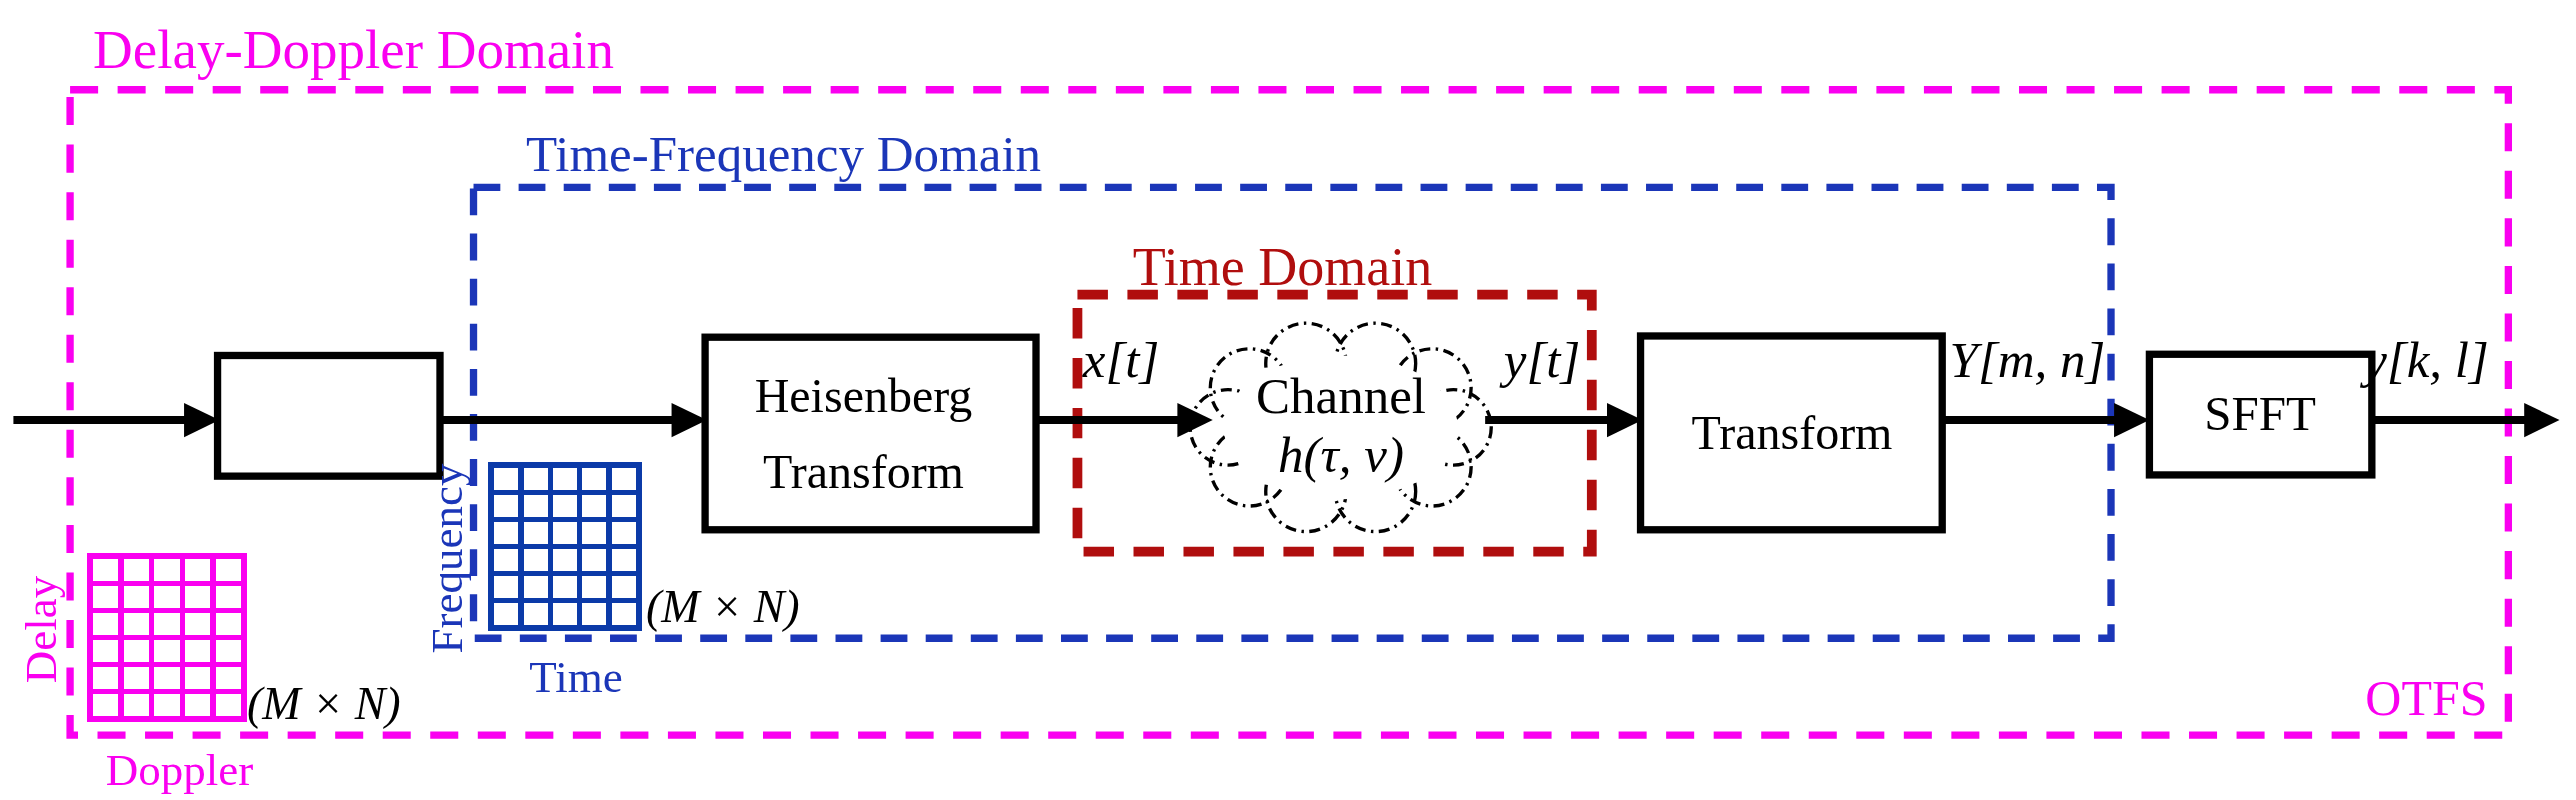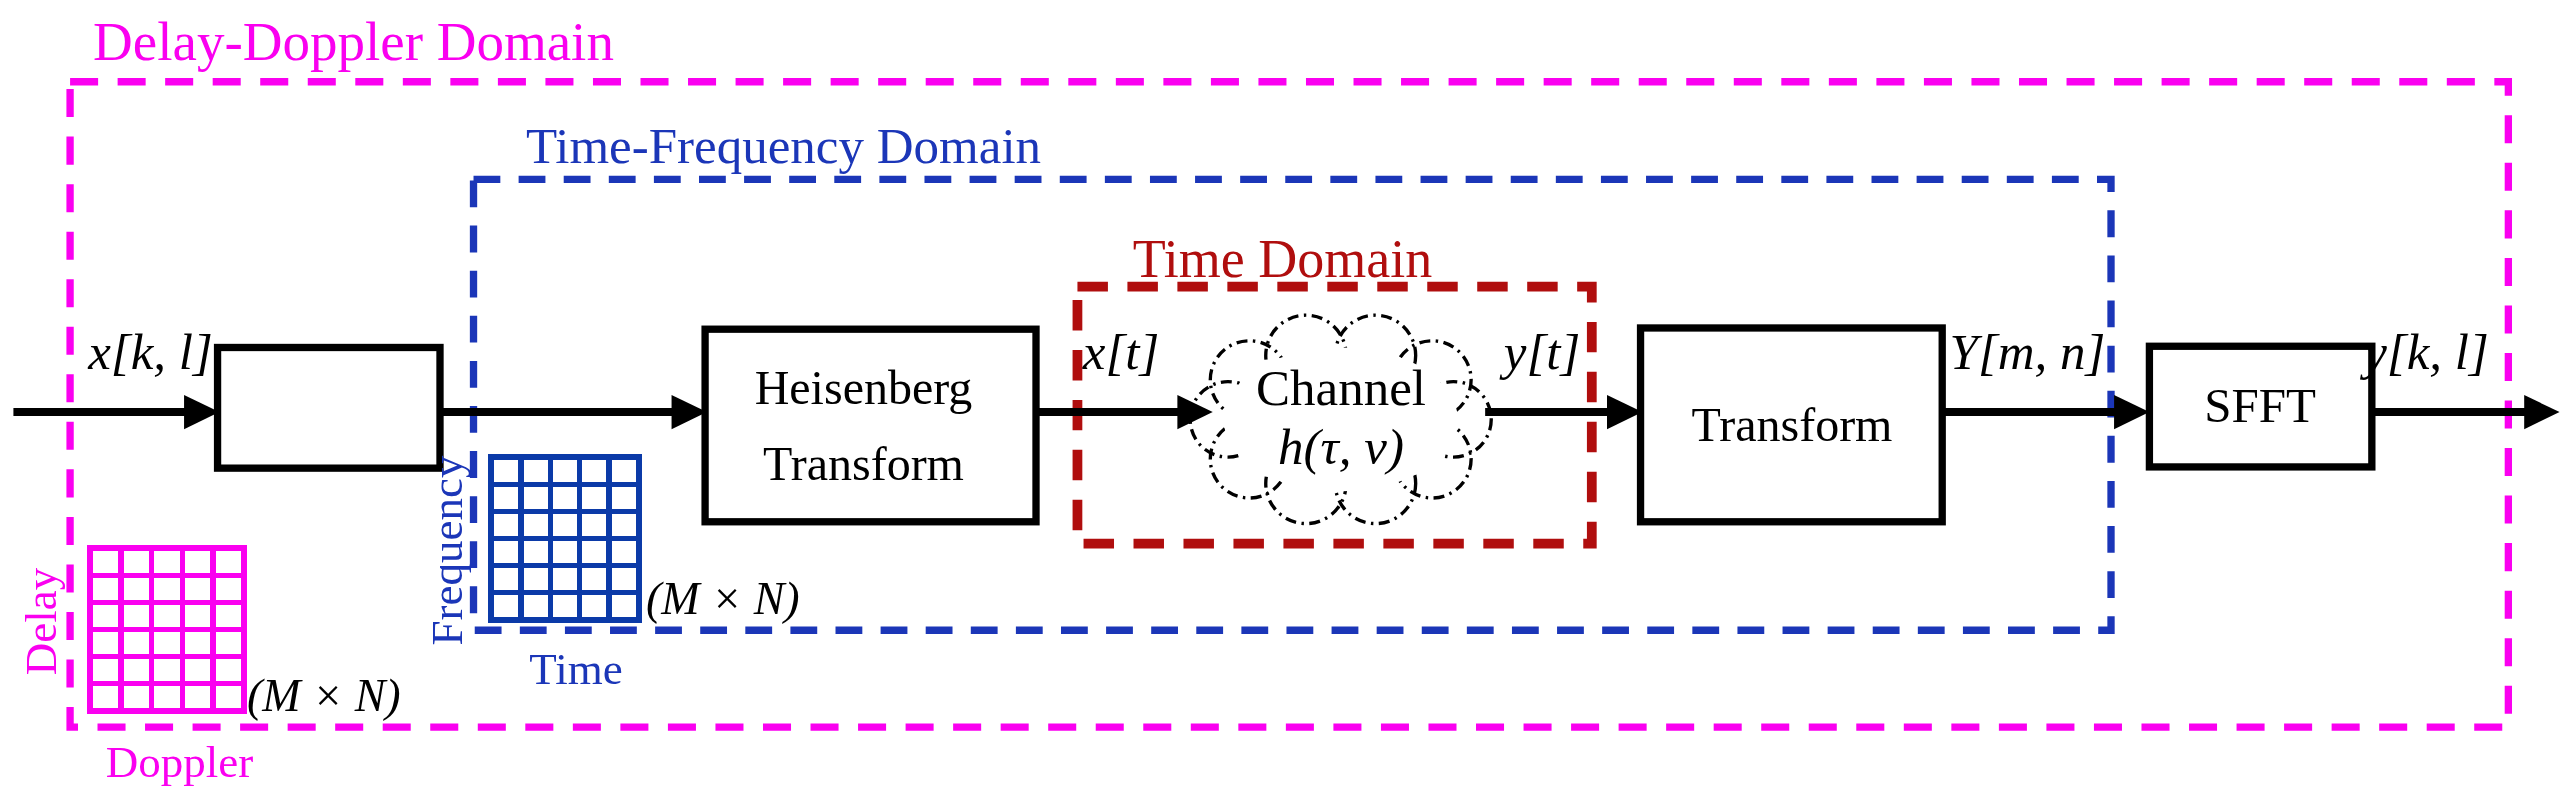--- a/index.html
+++ b/index.html
@@ -1,16 +1,16 @@
 <!DOCTYPE html>
 <html style="--magenta: #FA00F0; --blue: #1B36B8; --grid-blue: #0B3AA8; --red: #B00E0E; --black: #000000;font-size:9.8px"><head>
 <meta charset="utf-8">
 <style>
   html,body{margin:0;padding:0;background:#ffffff;width:2576px;height:801px;overflow:hidden;}
-  #stage{position:relative;width:2576px;height:611px;font-family:"Liberation Serif",serif;background:#fff;}
+  #stage{position:relative;width:2576px;height:611px;font-family:"Liberation Serif",serif;background:#fff;margin-top:8px;}
   #shapes{position:absolute;left:0;top:0;}
 
   
   .box-magenta{fill:none;stroke:var(--magenta,#FA00F0);stroke-width:12;stroke-dasharray:46 32;}
   .box-blue{fill:none;stroke:var(--blue,#1B36B8);stroke-width:12;stroke-dasharray:44 30;}
   .box-red{fill:none;stroke:var(--red,#B00E0E);stroke-width:16;stroke-dasharray:50 32;}
   .blk{fill:#ffffff;stroke:#000;stroke-width:12;}
   .flow{stroke:#000;stroke-width:13;}
   .head{fill:#000;stroke:none;}
   .bump{fill:none;stroke:#000;stroke-width:5.5;stroke-dasharray:18 9 4 9;}
@@ -96,37 +96,37 @@
       <circle class="bump" cx="2143" cy="583" r="66"></circle>
       <circle class="bump" cx="2257" cy="583" r="66"></circle>
       <circle class="bump" cx="2350" cy="623" r="64"></circle>
       <ellipse class="cloud-body" cx="2200" cy="688" rx="192" ry="118"></ellipse>
     </g>
   </svg>
 
   <div class="t title-dd">Delay-Doppler Domain</div>
   <div class="t title-tf">Time-Frequency Domain</div>
   <div class="t title-td">Time Domain</div>
+  <div class="t tag-otfs">OTFS</div>
 
   <div class="blklabel lbl-heis">
     <span>Heisenberg</span>
     <span>Transform</span>
   </div>
   <div class="blklabel lbl-chan">
     <span>Channel</span>
     <span class="math">h(τ, ν)</span>
   </div>
   <div class="blklabel lbl-wig">
     <span>Transform</span>
   </div>
   <div class="blklabel lbl-sfft">
     <span>SFFT</span>
   </div>
 
-  <div class="sig" style="left:59px;width:183px;">x[k, l]</div>
   <div class="sig" style="left:1060px;width:122px;">x[t]</div>
   <div class="sig" style="left:1481px;width:122px;">y[t]</div>
   <div class="sig" style="left:1936px;width:183px;">Y[m, n]</div>
   <div class="sig" style="left:2335px;width:183px;">y[k, l]</div>
 
   <div class="grid-box grid-dd" style="grid-template-columns: repeat(5, 1fr); grid-template-rows: repeat(6, 1fr);">
       <div class="cell"></div>
       <div class="cell"></div>
       <div class="cell"></div>
       <div class="cell"></div>

